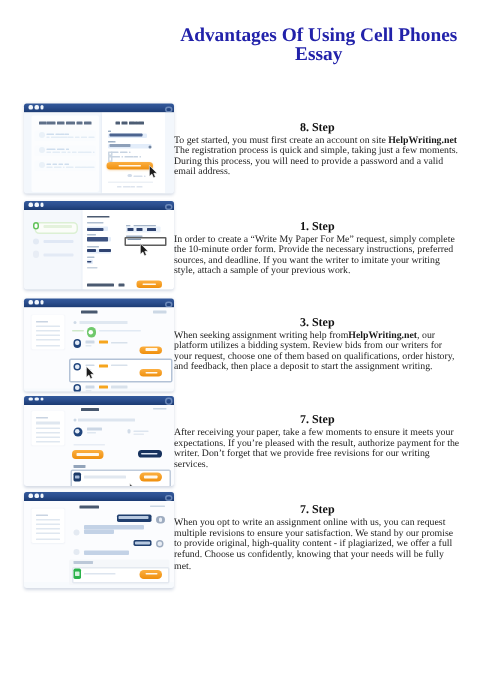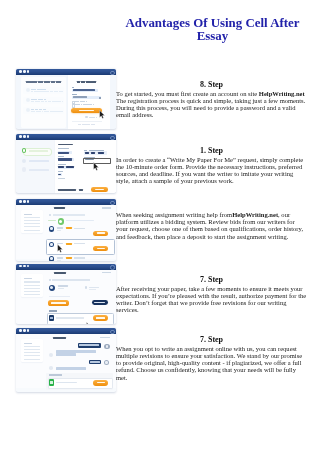--- a/index.html
+++ b/index.html
@@ -36,21 +36,21 @@
   .bw-shadow{position:absolute;left:0;top:1.2px;width:100.4px;height:59.8px;
              border-radius:1.8px;box-shadow:0 0.8px 2.2px rgba(30,60,115,.20);
              pointer-events:none;}
   .cursor{position:absolute;width:0;height:0;}
   .cursor svg{position:absolute;left:0;top:0;}
 </style>
 </head>
 <body>
 
 <div class="page">
-  <div class="title">Advantages Of Using Cell After Essay</div>
+  <div class="title">Advantages Of Using Cell Phones Essay</div>
   <div id="steps">
       <div class="step" style="top: 68px;">
         <div class="shot">
           <div class="bw" style="height:61.5px">
             <div class="bw-bar">
               <div class="bw-dots">
                 <span class="bw-dot"></span>
                 <span class="bw-dot"></span>
                 <span class="bw-dot"></span>
               </div>
@@ -296,20 +296,21 @@
               <span class="cursor" style="left:41px;top:39.1px">
                 <svg width="6.44" height="9.200000000000001" viewBox="0 0 7 10">
                   <path d="M0.6 0.4 L0.6 8.2 L2.45 6.5 L3.65 9.3 L5.0 8.75 L3.85 6.05 L6.2 5.9 Z" fill="#1c1c1c" stroke="#fff" stroke-width="0.45" stroke-linejoin="round"></path>
                 </svg>
               </span>
             </div>
             <div class="bw-shadow" style="height:61.5px"></div>
           </div>
         </div>
         <div class="col" style="top: 13.3px;">
+          <div class="sh">3. Step</div>
           <div class="body"><span>When seeking assignment writing help from</span><b>HelpWriting.net</b><span>, our platform utilizes a bidding system. Review bids from our writers for your request, choose one of them based on qualifications, order history, and feedback, then place a deposit to start the assignment writing.</span></div>
         </div>
       </div>
       <div class="step" style="top: 262.5px;">
         <div class="shot">
           <div class="bw" style="height:62px">
             <div class="bw-bar">
               <div class="bw-dots">
                 <span class="bw-dot"></span>
                 <span class="bw-dot"></span>

